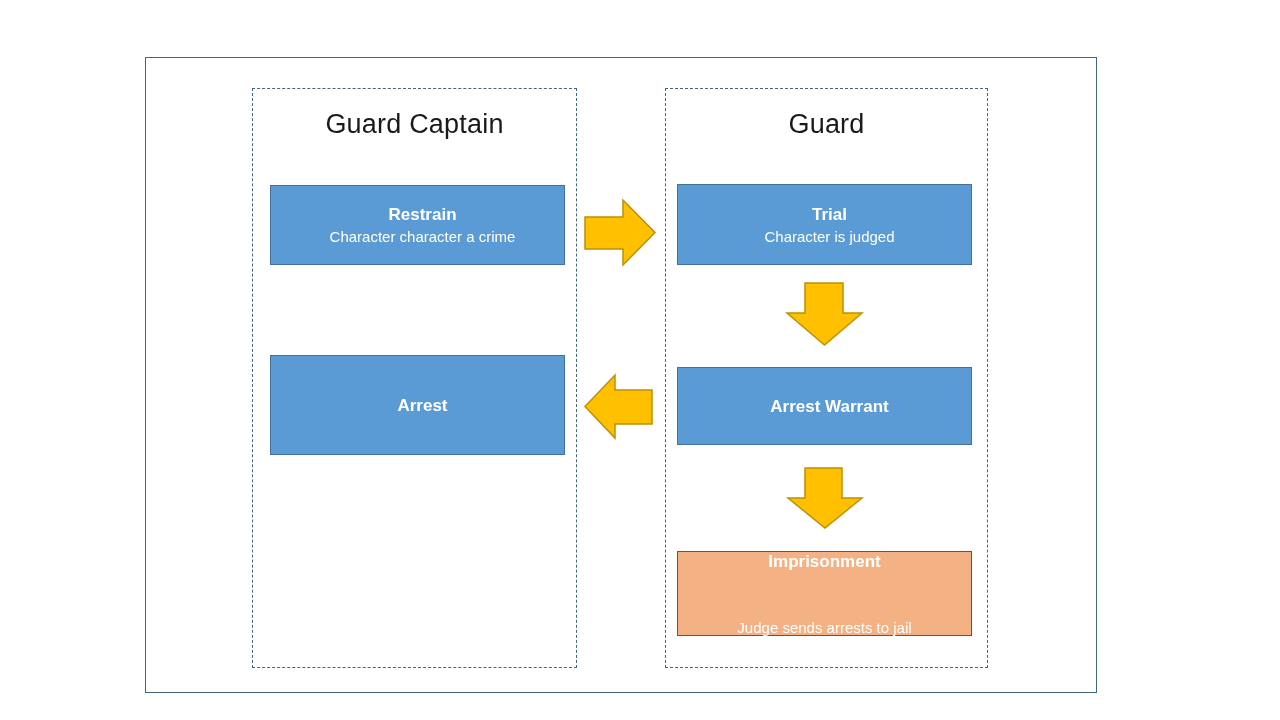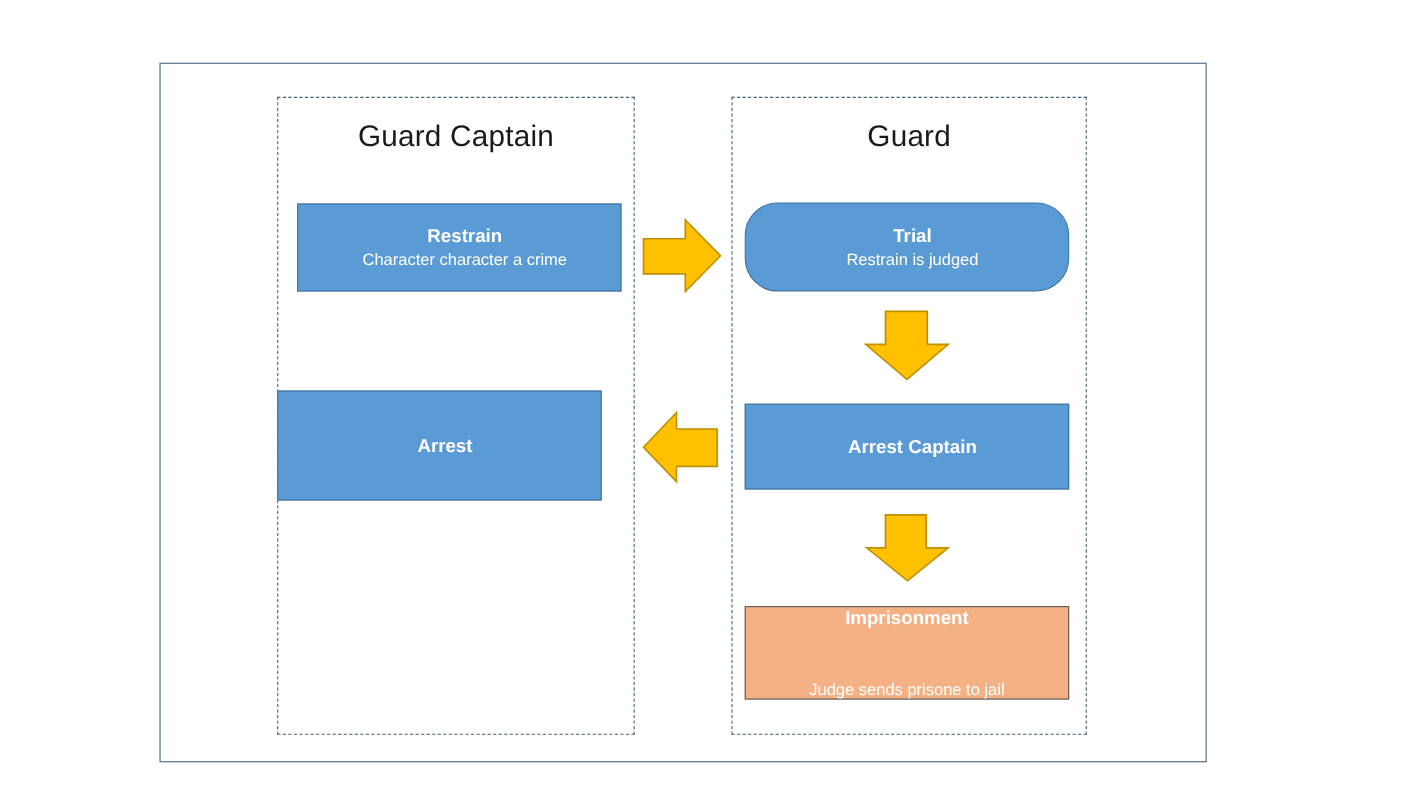--- a/index.html
+++ b/index.html
@@ -42,22 +42,22 @@
     position: absolute; display: flex; flex-direction: column;
     align-items: center; justify-content: center;
     text-align: center; color: #ffffff; padding: 4px 10px;
   }
   .node.process  { background: var(--process-fill); border: 1px solid var(--process-border); padding-left: 20px; }
   .node.terminal { background: var(--terminal-fill); border: 1px solid var(--terminal-border); gap: 44px; }
   .node .node-title { font-weight: bold; font-size: 17px; line-height: 23px; }
   .node .node-desc  { font-size: 15px; line-height: 21px; }
 
   .node-restrain        { left: 270px; top: 185px; width: 295px; height: 80px;  }
-  .node-trial           { left: 677px; top: 184px; width: 295px; height: 81px; border-radius: 30px;  }
-  .node-arrest          { left: 252px; top: 355px; width: 295px; height: 100px; }
+  .node-trial           { left: 677px; top: 184px; width: 295px; height: 81px;  }
+  .node-arrest          { left: 270px; top: 355px; width: 295px; height: 100px; }
   .node-arrest-warrant  { left: 677px; top: 367px; width: 295px; height: 78px;  }
   .node-imprisonment    { left: 677px; top: 551px; width: 295px; height: 85px;  }
 
   .arrow-layer { position: absolute; left: 0; top: 0; width: 1280px; height: 720px; pointer-events: none; }
   .arrow-layer polygon { fill: var(--arrow-fill); stroke: var(--arrow-border); stroke-width: 1.5; }
 </style>
 </head>
 <body>
 
 <div class="canvas">
@@ -79,29 +79,29 @@
     <polygon points="805,468 842,468 842,498 862,498 825,528 788,498 805,498"></polygon>
   </svg>
 
   <div class="node process node-restrain">
     <div class="node-title">Restrain</div>
     <div class="node-desc">Character character a crime</div>
   </div>
 
   <div class="node process node-trial">
     <div class="node-title">Trial</div>
-    <div class="node-desc">Restrain is judged</div>
+    <div class="node-desc">Character is judged</div>
   </div>
 
   <div class="node process node-arrest">
     <div class="node-title">Arrest</div>
   </div>
 
   <div class="node process node-arrest-warrant">
-    <div class="node-title">Arrest Captain</div>
+    <div class="node-title">Arrest Warrant</div>
   </div>
 
   <div class="node terminal node-imprisonment">
     <div class="node-title">Imprisonment</div>
-    <div class="node-desc">Judge sends prisone to jail</div>
+    <div class="node-desc">Judge sends arrests to jail</div>
   </div>
 
 </div>
 
 </body></html>

